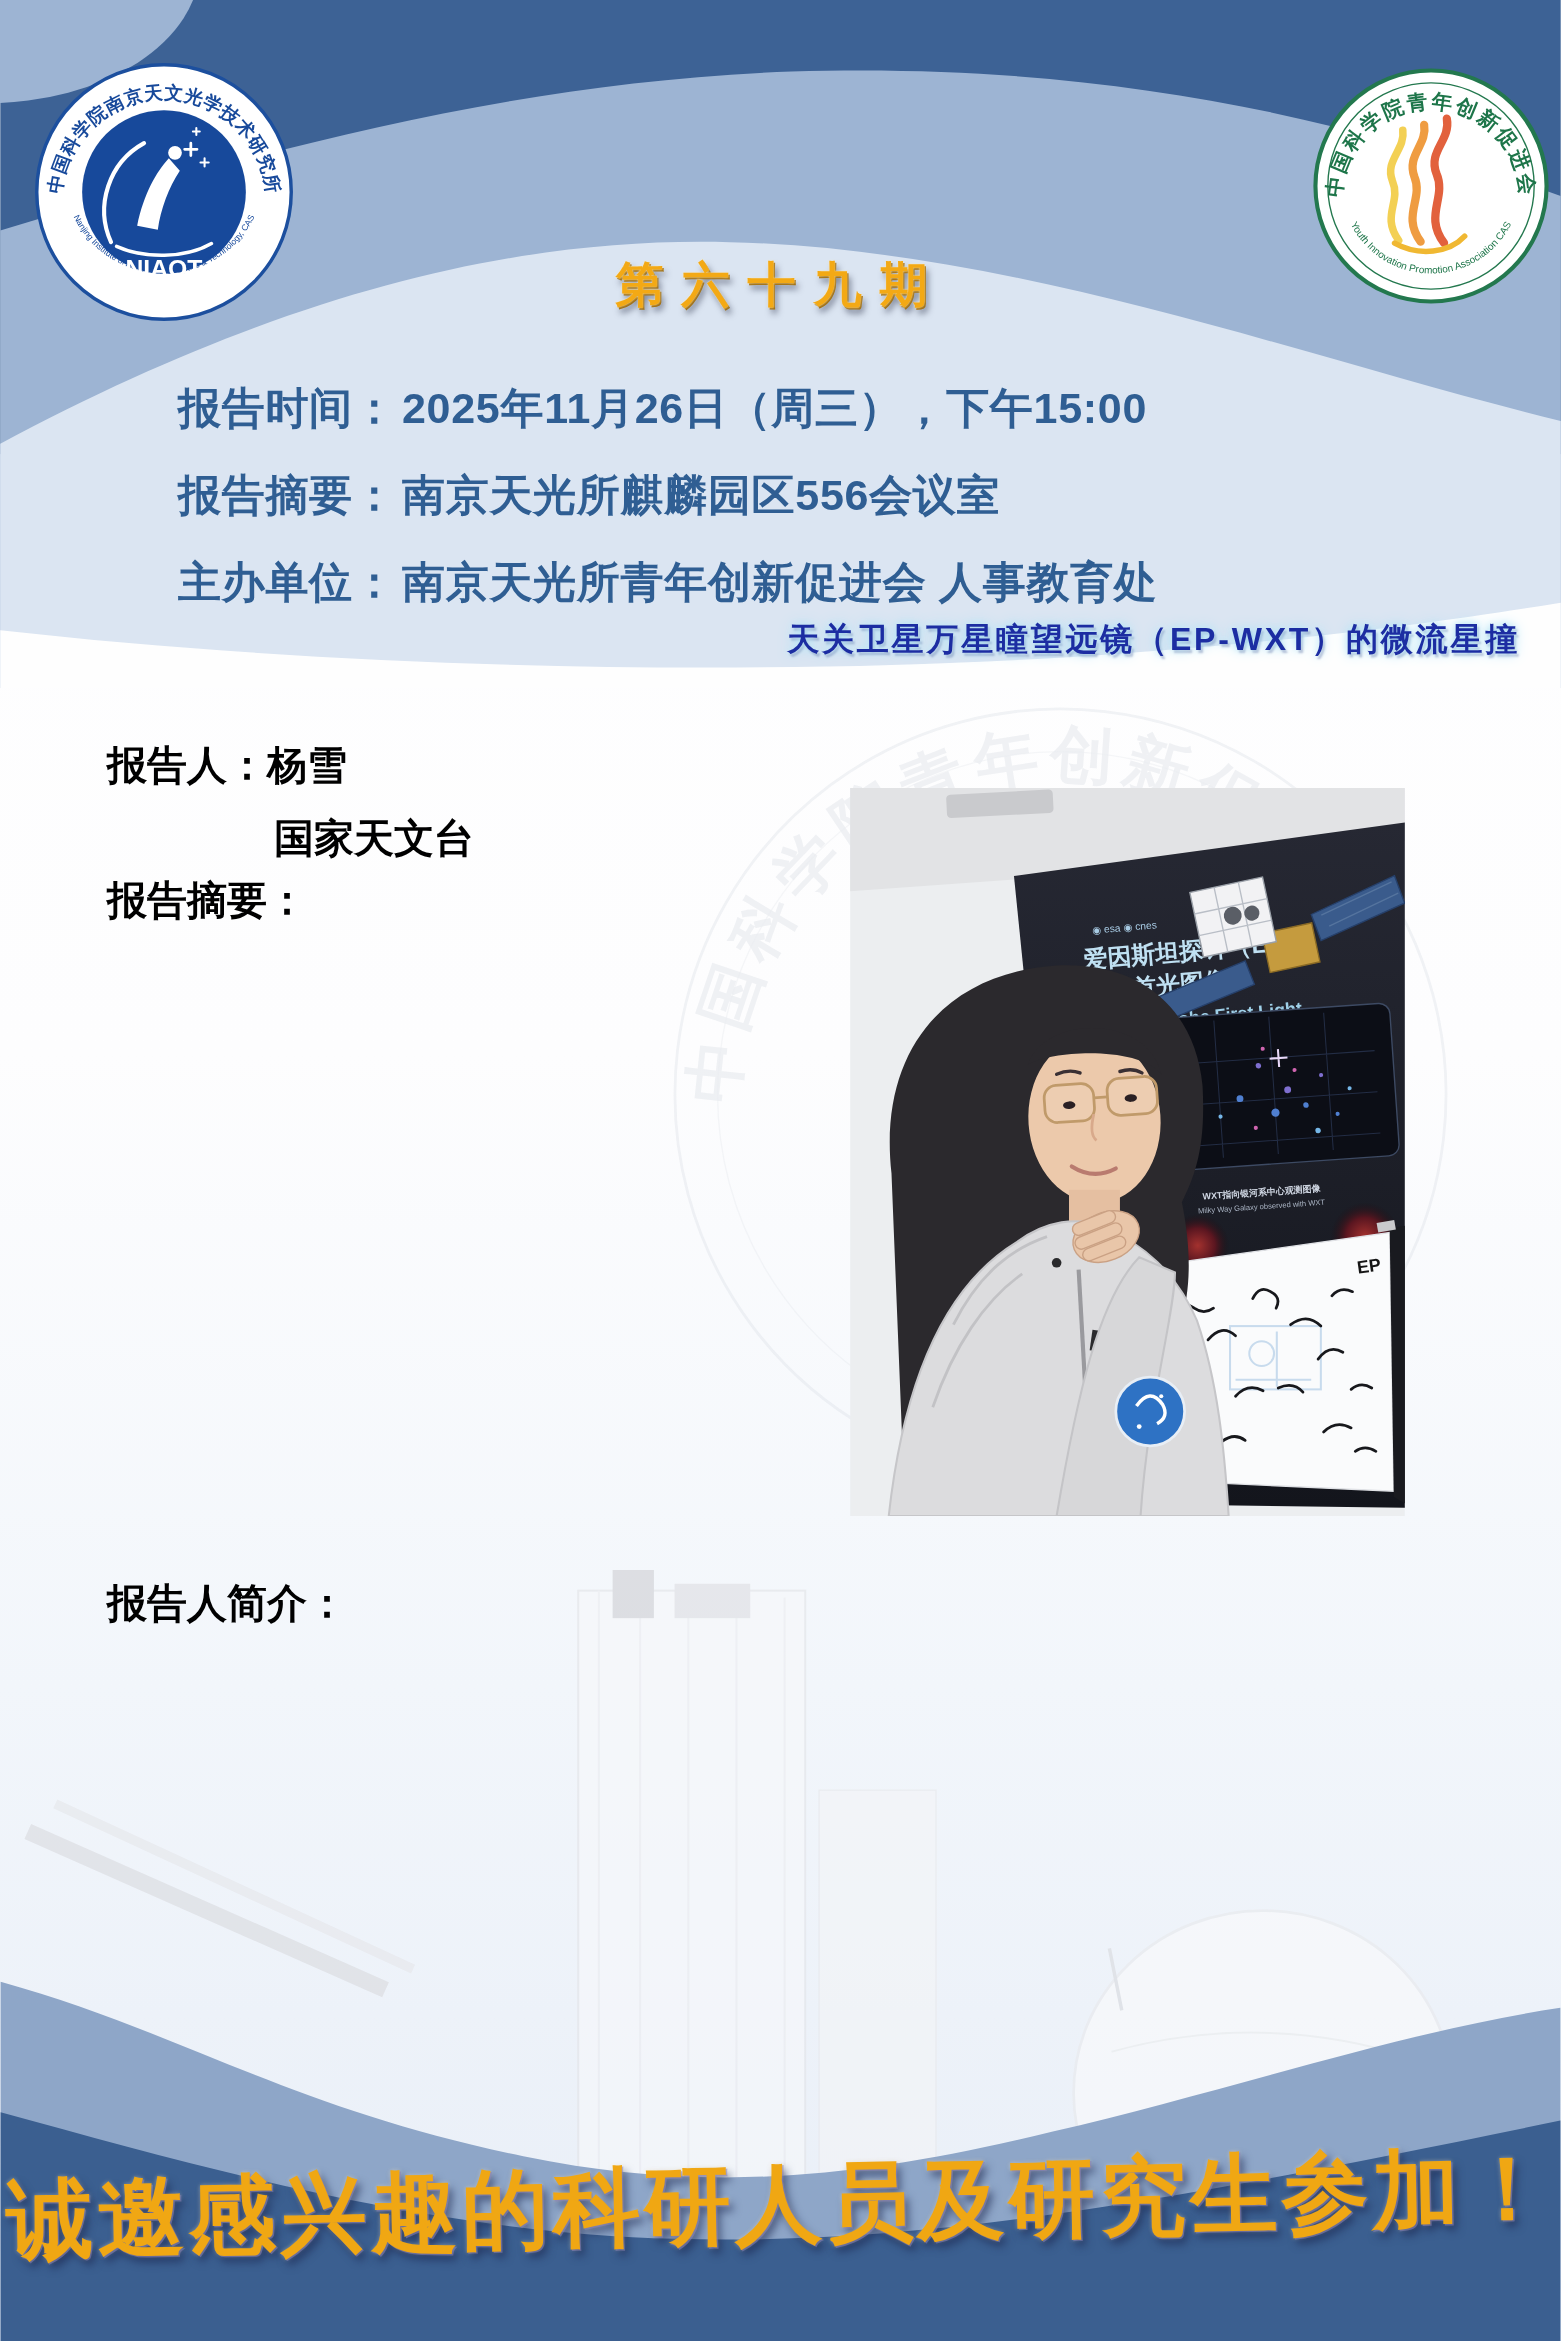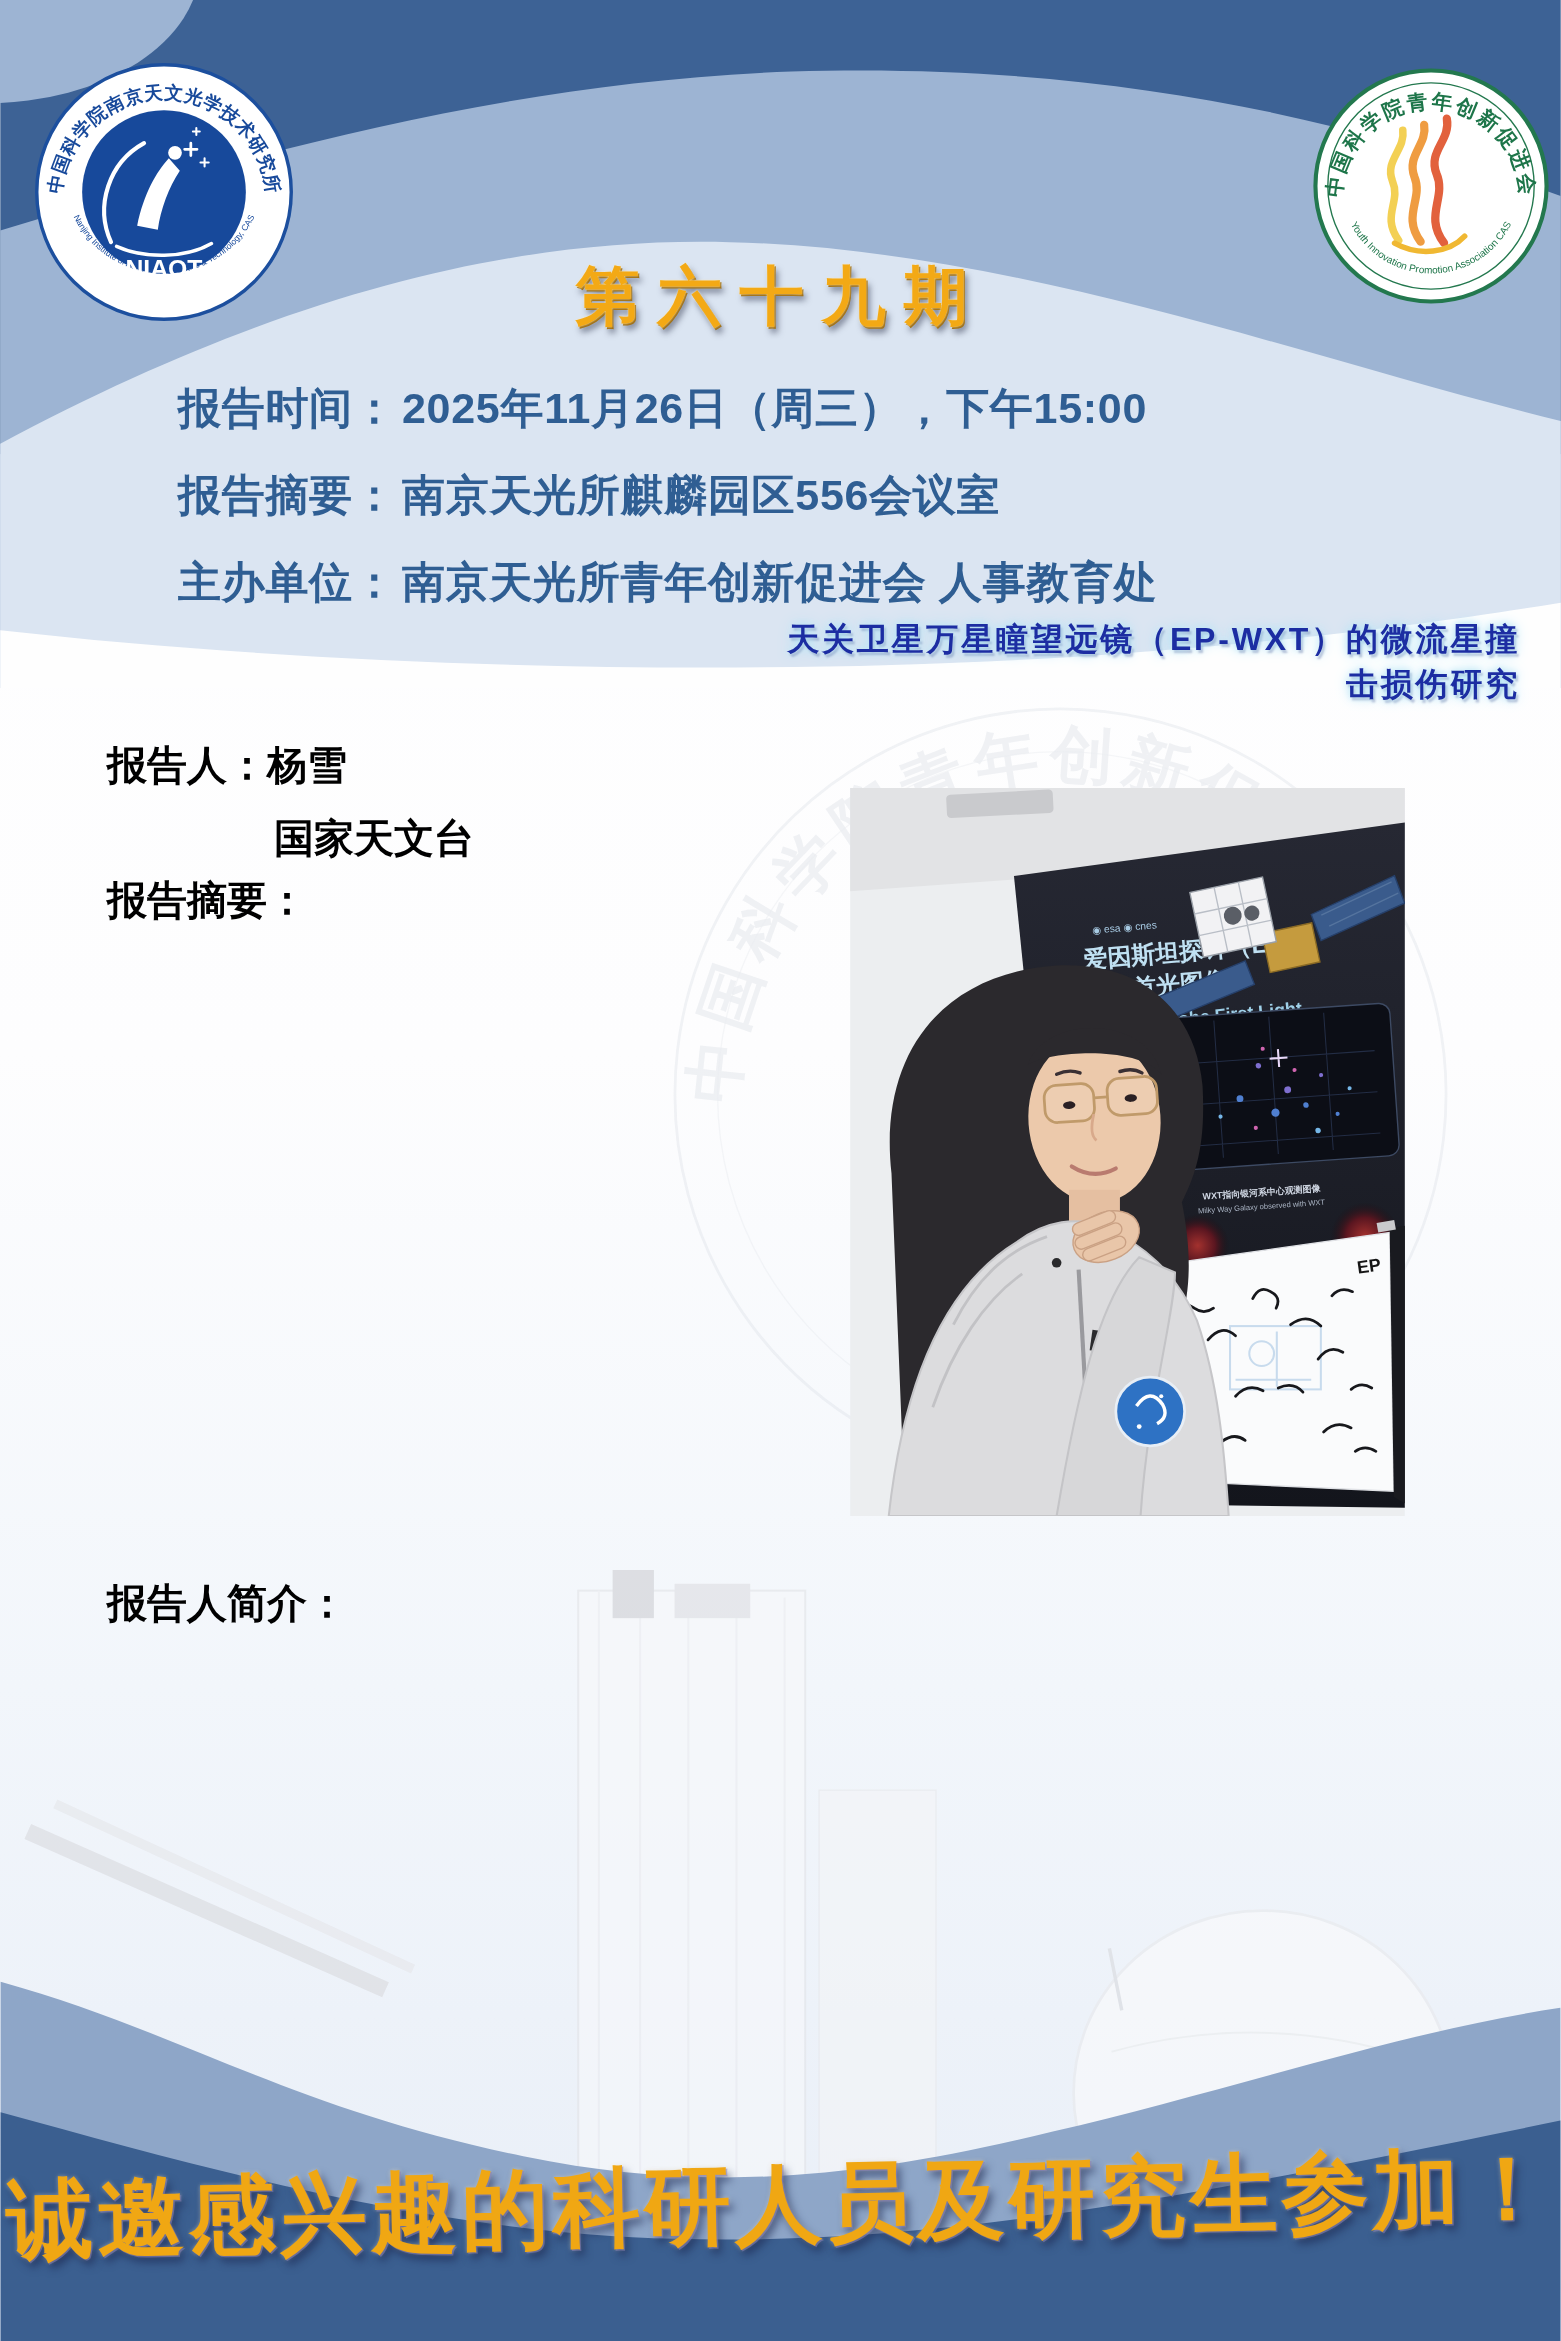--- a/index.html
+++ b/index.html
@@ -16,21 +16,21 @@
   #niaot-logo{left:34px;top:62px;z-index:4}
   #yipa-logo{left:1312px;top:67px;z-index:4}
   .gold-main{
     left:0;right:0;top:128px;text-align:center;z-index:3;
     font-size:78px;font-weight:700;color:#f3a915;letter-spacing:4.8px;
     text-shadow:0 0 2.1px #ffedc0,1.4px 2.1px 0 #a06f12,4.1px 6.2px 8.3px rgba(40,45,70,.55);
     font-family:"Liberation Serif","DejaVu Serif",serif;
   }
   .gold-issue{
     left:0;right:0;top:253px;text-align:center;z-index:3;
-    font-size:64px;font-weight:700;color:#f3a915;letter-spacing:18px;
+    font-size:48px;font-weight:700;color:#f3a915;letter-spacing:18px;
     text-shadow:0 0 2.1px #ffedc0,1.4px 2.1px 0 #a06f12,3.4px 5.5px 6.9px rgba(40,45,70,.55);
     font-family:"Liberation Serif","DejaVu Serif",serif;
   }
   .info-block{left:178px;top:380px;z-index:3;}
   .info-row{font-size:43px;font-weight:700;color:#2f5e93;margin-bottom:29px;letter-spacing:0.7px;}
   .info-row .v{margin-left:5.5px}
 
   
   #watermark{left:613px;top:647px;z-index:1;opacity:.5}
   .talk-title{
@@ -153,21 +153,20 @@
       <g fill="none" stroke="#dfe3e9" stroke-width="30" stroke-linecap="round" opacity=".55">
         <path d="M 540,980 C 460,850 565,790 525,660 C 490,548 590,498 578,375"></path>
         <path d="M 650,990 C 565,855 672,788 630,655 C 594,540 700,490 686,365"></path>
         <path d="M 765,995 C 675,855 785,785 740,650 C 702,532 812,482 795,355"></path>
       </g>
     </g>
   </svg>
 
   <div class="abs talk-title">
     <div>天关卫星万星瞳望远镜（EP-WXT）的微流星撞</div>
-    <div>击损伤研究</div>
   </div>
 
   <div class="abs speaker-row">
     <span>报告人：</span><span>杨雪</span>
   </div>
   <div class="abs affiliation">国家天文台</div>
   <div class="abs abstract-label">报告摘要：</div>
 
   <svg id="photo" class="abs" width="555" height="728" viewBox="0 0 806 1058">
     <defs>

